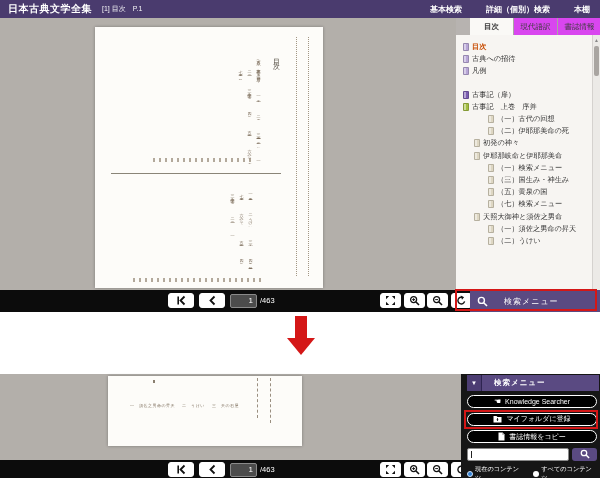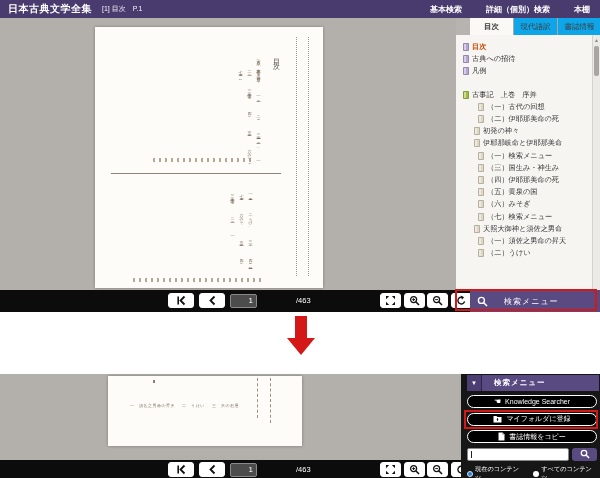--- a/index.html
+++ b/index.html
@@ -28,41 +28,41 @@
   .sb-bot{top:154px;right:70px;left:26px;height:96px;}
   .scan-block span{display:inline-block;margin-left:3px;white-space:nowrap;overflow:hidden;max-height:100%;}
   .scan-block span.p1{padding-top:10px;}
   .scan-divider{position:absolute;left:16px;right:42px;top:146px;border-top:1px solid #8a8578;}
   .ticks{position:absolute;height:4px;background:repeating-linear-gradient(90deg,#9a8d7c 0 2px,transparent 2px 6px);opacity:.75;}
   .t1{top:131px;left:58px;right:72px;} .t2{top:251px;left:38px;right:58px;}
 
   
   .sidebar{width:144px;background:#f7f5f2;position:relative;}
   .tabs{height:17px;background:#b7b3b0;display:flex;padding-left:14px;}
-  .tab{min-width:44px;text-align:center;font-size:7.5px;line-height:17px;color:#3c3c3c;background:#0ea5e9;border-right:1px solid #a9a6a3;padding:0 3px;cursor:pointer;white-space:nowrap;}
+  .tab{min-width:44px;text-align:center;font-size:7.5px;line-height:17px;color:#3c3c3c;background:#d946ef;border-right:1px solid #a9a6a3;padding:0 3px;cursor:pointer;white-space:nowrap;}
   .tab.active{background:#faf9f6;font-weight:bold;}
   .toc{position:absolute;top:17px;left:0;right:8px;bottom:0;padding-top:6px;overflow:hidden;}
   .trow{height:12.2px;display:flex;align-items:center;font-size:7.2px;color:#333;white-space:nowrap;cursor:pointer;}
-  .lv0{padding-left:7px;} .lv1{padding-left:18px;} .lv2{padding-left:22px;}
+  .lv0{padding-left:7px;} .lv1{padding-left:18px;} .lv2{padding-left:32px;}
   .bicon{width:6px;height:8px;border-radius:1px;margin-right:3px;flex:none;box-shadow:inset 2px 0 0 rgba(255,255,255,.45);border:.5px solid rgba(0,0,0,.18);}
   .ic-lavender{background:#b7a5d6;} .ic-purple{background:#7b5cb0;} .ic-green{background:#a3bd42;} .ic-tan{background:#ded7c3;}
   .trow.active .lbl{color:var(--toc-active);font-weight:bold;}
   .tspacer{height:11px;}
   .sb-scroll{position:absolute;top:17px;right:0;bottom:0;width:8px;background:#eceae7;border-left:1px solid #d5d2cf;}
   .sb-up{height:9px;font-size:5px;color:#888;text-align:center;line-height:10px;}
   .sb-thumb{position:absolute;top:11px;left:1px;right:1px;height:30px;background:#a9a5a1;border-radius:2px;}
 
   
   .toolbar{position:relative;height:22px;background:#0c0c0c;}
   .toolbar.short{height:18px;}
   .tb-left{position:absolute;left:168px;top:3px;display:flex;align-items:center;}
   .short .tb-left{top:2px;}
   .tb-btn{width:26px;height:15px;background:#fff;border:1px solid #fff;border-radius:3px;margin-right:5px;display:flex;align-items:center;justify-content:center;cursor:pointer;padding:0;}
   .pg-box{width:27px;height:14px;background:#4c4c4c;border:1px solid #8a8a8a;border-radius:2px;color:#fff;font-size:8px;text-align:right;line-height:12px;padding-right:3px;margin-right:3px;}
-  .pg-total{color:#fff;font-size:7.5px;margin-left:36px;}
+  .pg-total{color:#fff;font-size:7.5px;}
   .tb-right{position:absolute;left:380px;top:3px;display:flex;}
   .short .tb-right{top:2px;}
   .tb-right .tb-btn{width:21px;margin-right:2.5px;}
   .tb-search{position:absolute;left:470px;top:0;width:130px;height:22px;background:var(--mnu);display:flex;align-items:center;color:#fff;cursor:pointer;}
   .tb-search .slbl{font-size:8px;margin-left:16px;letter-spacing:1px;}
   .tb-search svg{margin-left:7px;}
   .annot-search{position:absolute;left:455px;top:-1px;width:142px;height:22px;border:2.5px solid var(--red);z-index:6;pointer-events:none;}
 
   
   .gap-arrow{position:absolute;top:316px;left:287px;width:28px;height:42px;}
@@ -141,20 +141,24 @@
             <div class="trow lv0">
               <span class="bicon ic-lavender"></span>
               <span class="lbl">古典への招待</span>
             </div>
             <div class="trow lv0">
               <span class="bicon ic-lavender"></span>
               <span class="lbl">凡例</span>
             </div>
             <div class="tspacer"></div>
             <div class="trow lv0">
+              <span class="bicon ic-purple"></span>
+              <span class="lbl">古事記（扉）</span>
+            </div>
+            <div class="trow lv0">
               <span class="bicon ic-green"></span>
               <span class="lbl">古事記　上巻　序并</span>
             </div>
             <div class="trow lv2">
               <span class="bicon ic-tan"></span>
               <span class="lbl">（一）古代の回想</span>
             </div>
             <div class="trow lv2">
               <span class="bicon ic-tan"></span>
               <span class="lbl">（二）伊耶那美命の死</span>
@@ -170,29 +174,21 @@
             <div class="trow lv2">
               <span class="bicon ic-tan"></span>
               <span class="lbl">（一）検索メニュー</span>
             </div>
             <div class="trow lv2">
               <span class="bicon ic-tan"></span>
               <span class="lbl">（三）国生み・神生み</span>
             </div>
             <div class="trow lv2">
               <span class="bicon ic-tan"></span>
-              <span class="lbl">（四）伊耶那美命の死</span>
-            </div>
-            <div class="trow lv2">
-              <span class="bicon ic-tan"></span>
               <span class="lbl">（五）黄泉の国</span>
-            </div>
-            <div class="trow lv2">
-              <span class="bicon ic-tan"></span>
-              <span class="lbl">（六）みそぎ</span>
             </div>
             <div class="trow lv2">
               <span class="bicon ic-tan"></span>
               <span class="lbl">（七）検索メニュー</span>
             </div>
             <div class="trow lv1">
               <span class="bicon ic-tan"></span>
               <span class="lbl">天照大御神と須佐之男命</span>
             </div>
             <div class="trow lv2">

